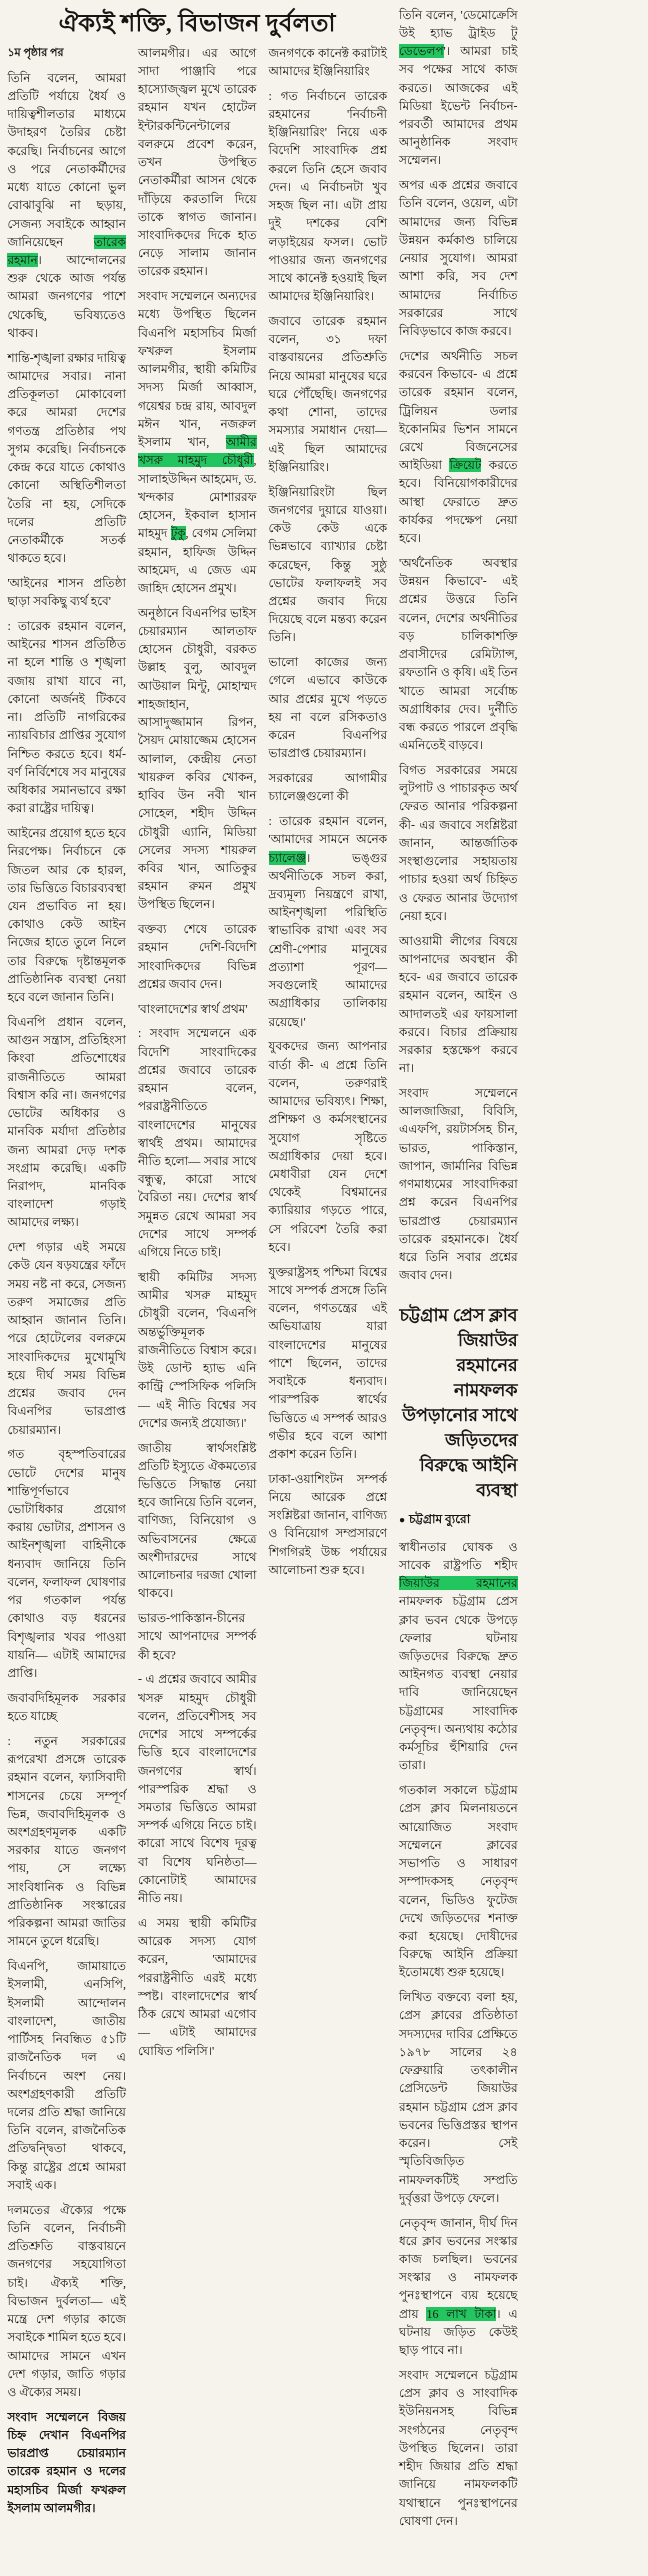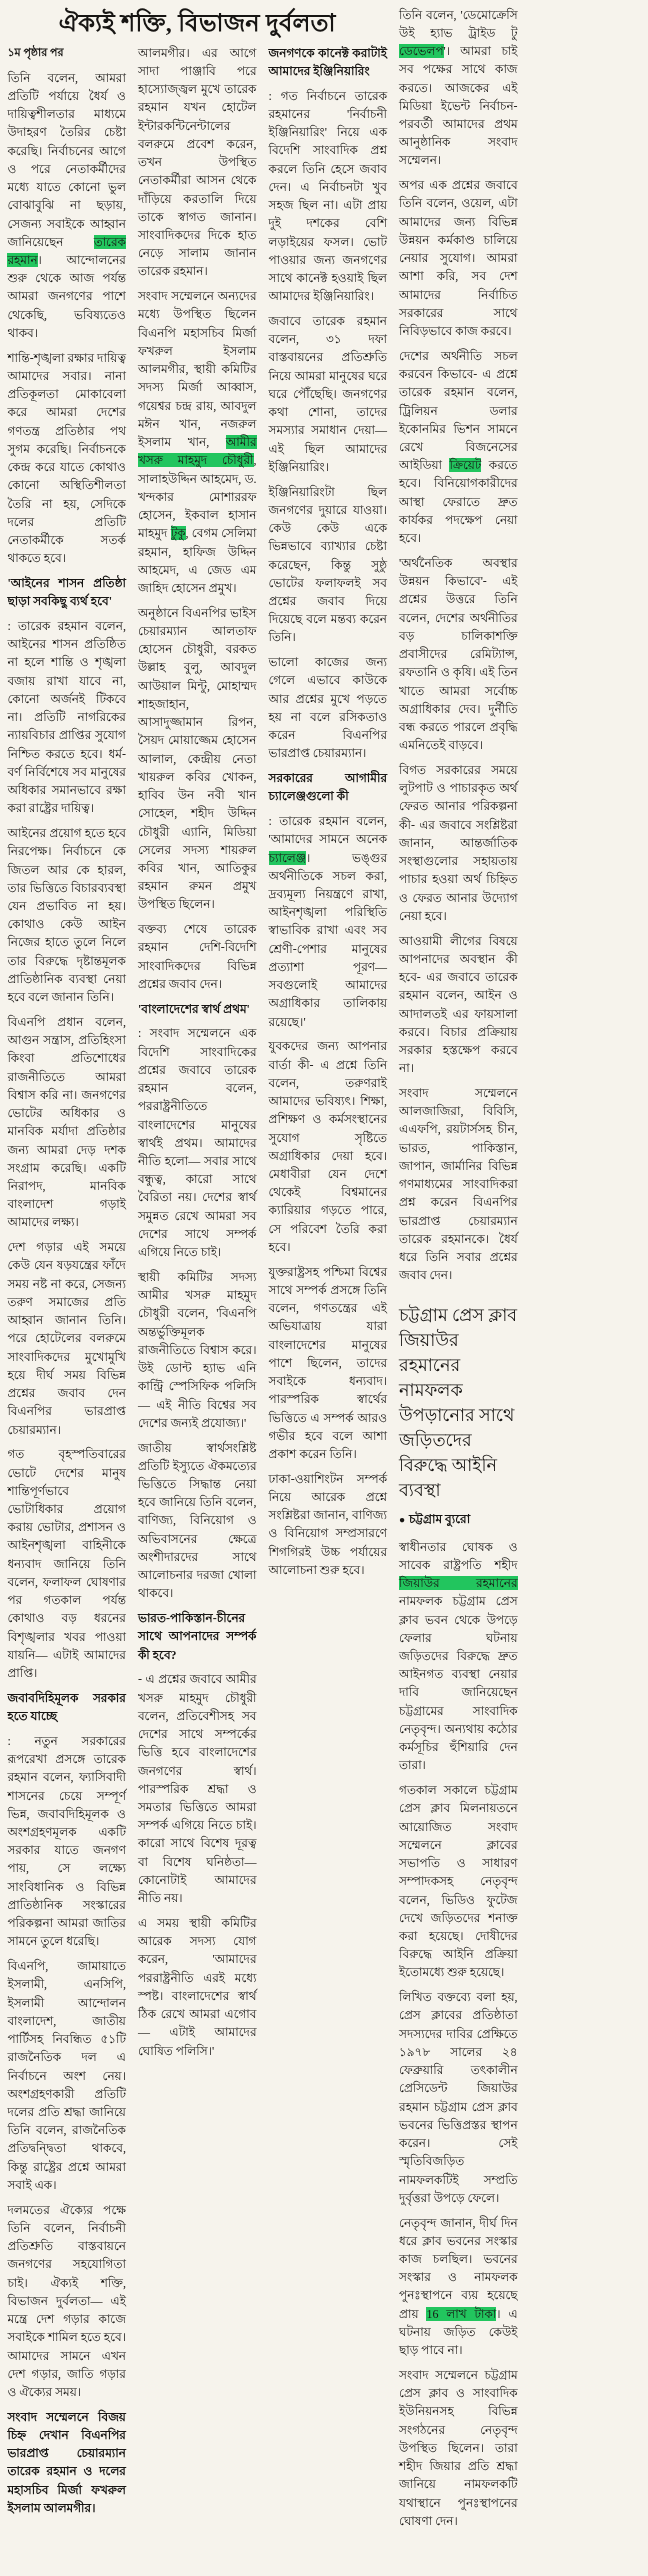--- a/index.html
+++ b/index.html
@@ -34,26 +34,26 @@
   .continuation{
     font-size:11px;font-weight:700;margin:0 0 6px 0;
   }
   .para{
     margin:0 0 6.5px 0;
     font-size:12px;line-height:1.52;
     text-align:justify;
     -webkit-hyphens:auto;hyphens:auto;
     word-break:break-word;
   }
-  .para.subhead{font-weight:700;}
+  .para.subhead{font-weight:400;}
   .para.caption{font-weight:700;}
   .hl{background:#22c55e;}
   .article2-headline{
-    font-size:17.6px;font-weight:400;line-height:1.42;
-    text-align:left;
+    font-size:17.6px;font-weight:700;line-height:1.42;
+    text-align:right;
     margin:18.5px 0 7.4px 0;
   }
   .article2-byline{
     font-size:12px;font-weight:700;
     margin:0 0 7.4px 0;
   }
   .article2-byline .bullet{font-size:10.2px;margin-right:3.7px;}
 </style>
 </head>
 <body>

